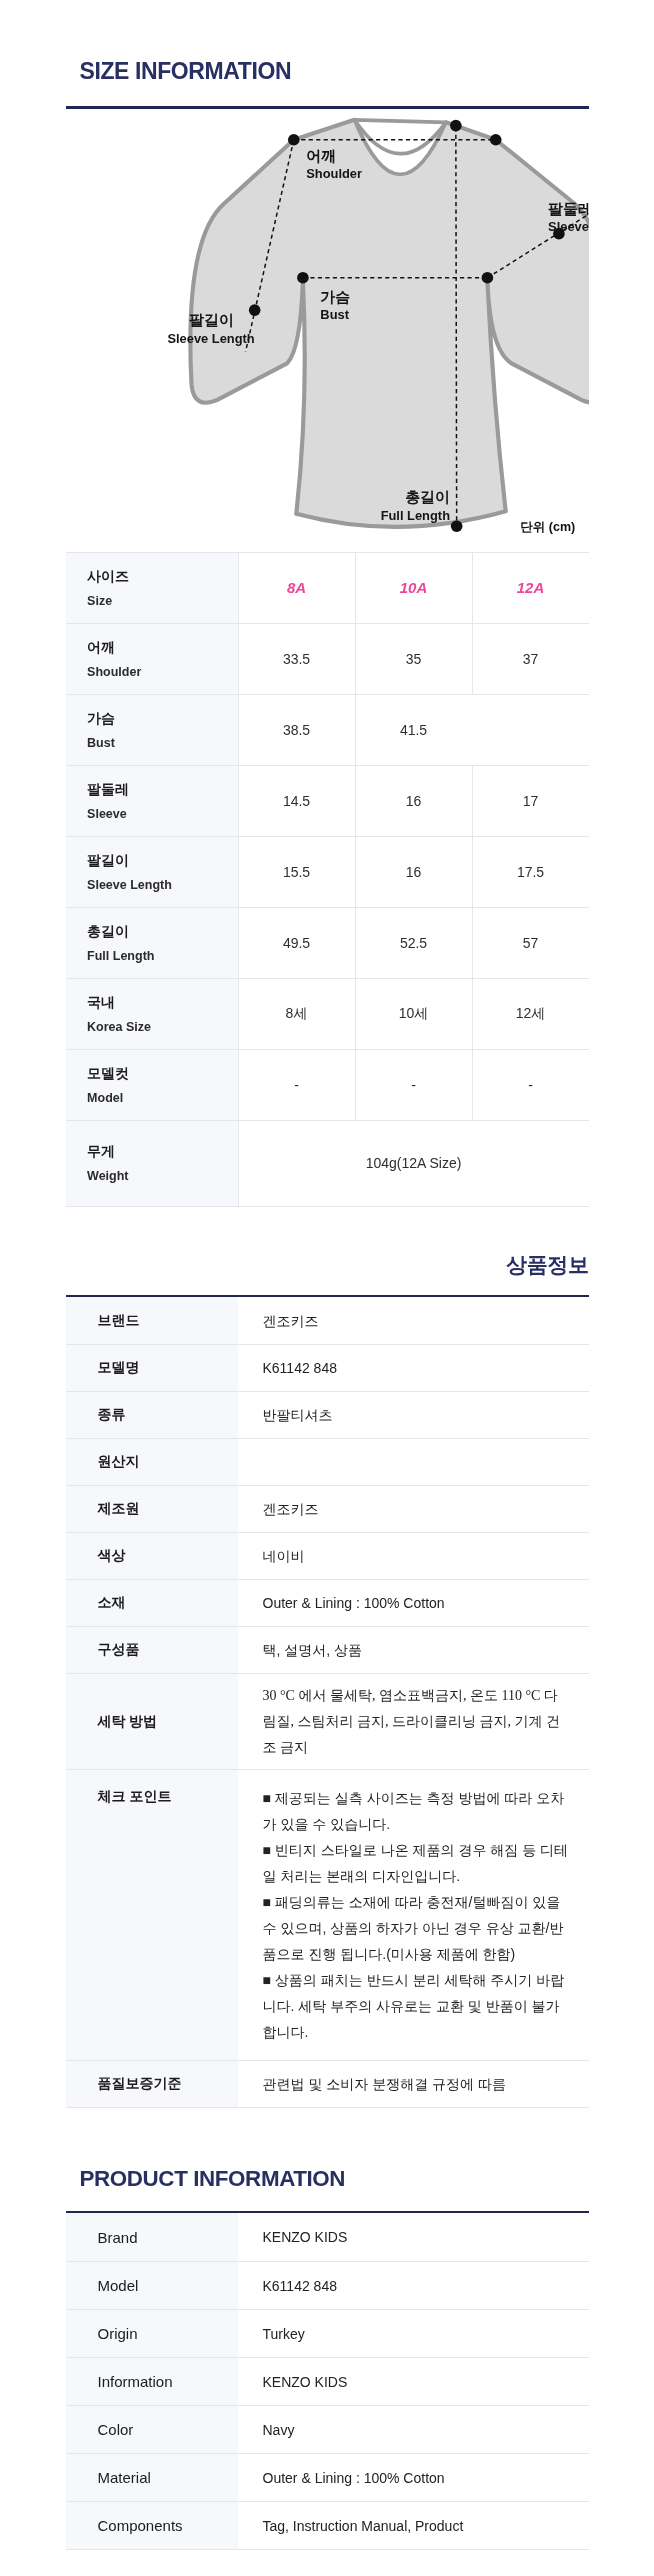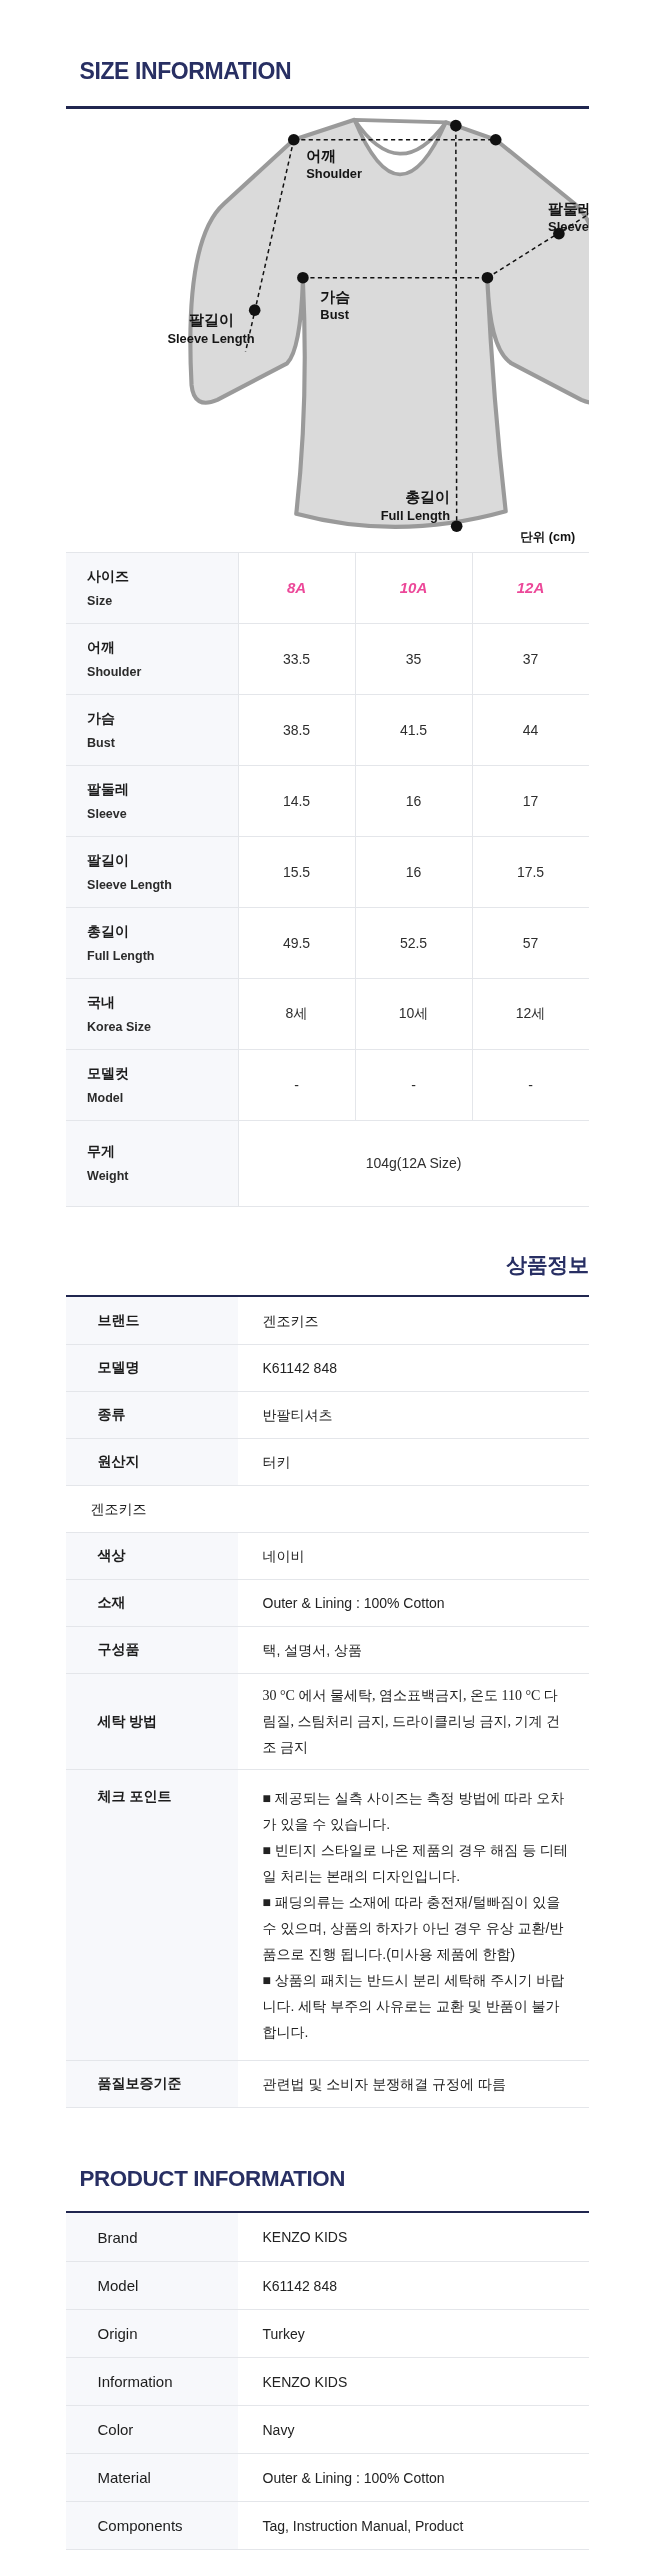--- a/index.html
+++ b/index.html
@@ -10,21 +10,21 @@
   .sec-header { }
   .sec-title { margin-left:14px; color:#282f63; font-weight:bold; letter-spacing:-0.4px; }
   .sec-title.en1 { font-size:23px; line-height:28px; }
   .sec-title.kr  { font-size:21px; line-height:25px;text-align:right; }
   .sec-title.en2 { font-size:22.4px; line-height:26.6px; }
   .sec-rule { height:2.5px; background:#20264f; width:100%; }
 
   
   .diagram-wrap { position:relative; height:443px; }
   .diagram-wrap svg { position:absolute; left:0; top:0; }
-  .unit-label { position:absolute; right:13.3px; bottom:6px; font-size:12.5px; font-weight:bold; color:#111; }
+  .unit-label { position:absolute; right:13.3px; bottom:16px; font-size:12.5px; font-weight:bold; color:#111; }
 
   
   .size-table { border-bottom:0.8px solid #e4e6ea; }
   .t1-row { display:grid; grid-template-columns:172px 1fr 1fr 1fr; height:71px; border-top:0.8px solid #e4e6ea; background:#fff; }
   .t1-row.weight { grid-template-columns:172px 1fr; height:86px; }
   .label-cell { background:#f7f8fb; display:flex; flex-direction:column; justify-content:center; padding-left:21.6px; gap:8px; }
   .label-kr { font-size:14px; font-weight:bold; color:#1c1c1c; }
   .label-en { font-size:12.5px; font-weight:bold; color:#2b2b2b; }
   .val-cell { display:flex; align-items:center; justify-content:center; font-size:14px; color:#2e2e2e; border-left:0.8px solid #e4e6ea; }
   .val-cell.head { font-size:15px; font-weight:bold; color:#ec4899;font-style:italic; }
@@ -119,21 +119,20 @@
       <div class="val-cell">37</div>
     </div>
 
     <div class="t1-row">
       <div class="label-cell">
         <span class="label-kr">가슴</span>
         <span class="label-en">Bust</span>
       </div>
       <div class="val-cell">38.5</div>
       <div class="val-cell">41.5</div>
-      <div class="val-cell">44</div>
     </div>
 
     <div class="t1-row">
       <div class="label-cell">
         <span class="label-kr">팔둘레</span>
         <span class="label-en">Sleeve</span>
       </div>
       <div class="val-cell">14.5</div>
       <div class="val-cell">16</div>
       <div class="val-cell">17</div>
@@ -201,23 +200,23 @@
     <div class="t2-row">
       <div class="t2-label">모델명</div>
       <div class="t2-value">K61142 848</div>
     </div>
     <div class="t2-row">
       <div class="t2-label">종류</div>
       <div class="t2-value">반팔티셔츠</div>
     </div>
     <div class="t2-row">
       <div class="t2-label">원산지</div>
-      <div class="t2-value">터키</div>
-    </div>
-    <div class="t2-row">
+    </div>
+    <div class="t2-row">
+      <div class="t2-label">제조원</div>
       <div class="t2-value">겐조키즈</div>
     </div>
     <div class="t2-row">
       <div class="t2-label">색상</div>
       <div class="t2-value">네이비</div>
     </div>
     <div class="t2-row">
       <div class="t2-label">소재</div>
       <div class="t2-value">Outer &amp; Lining : 100% Cotton</div>
     </div>

